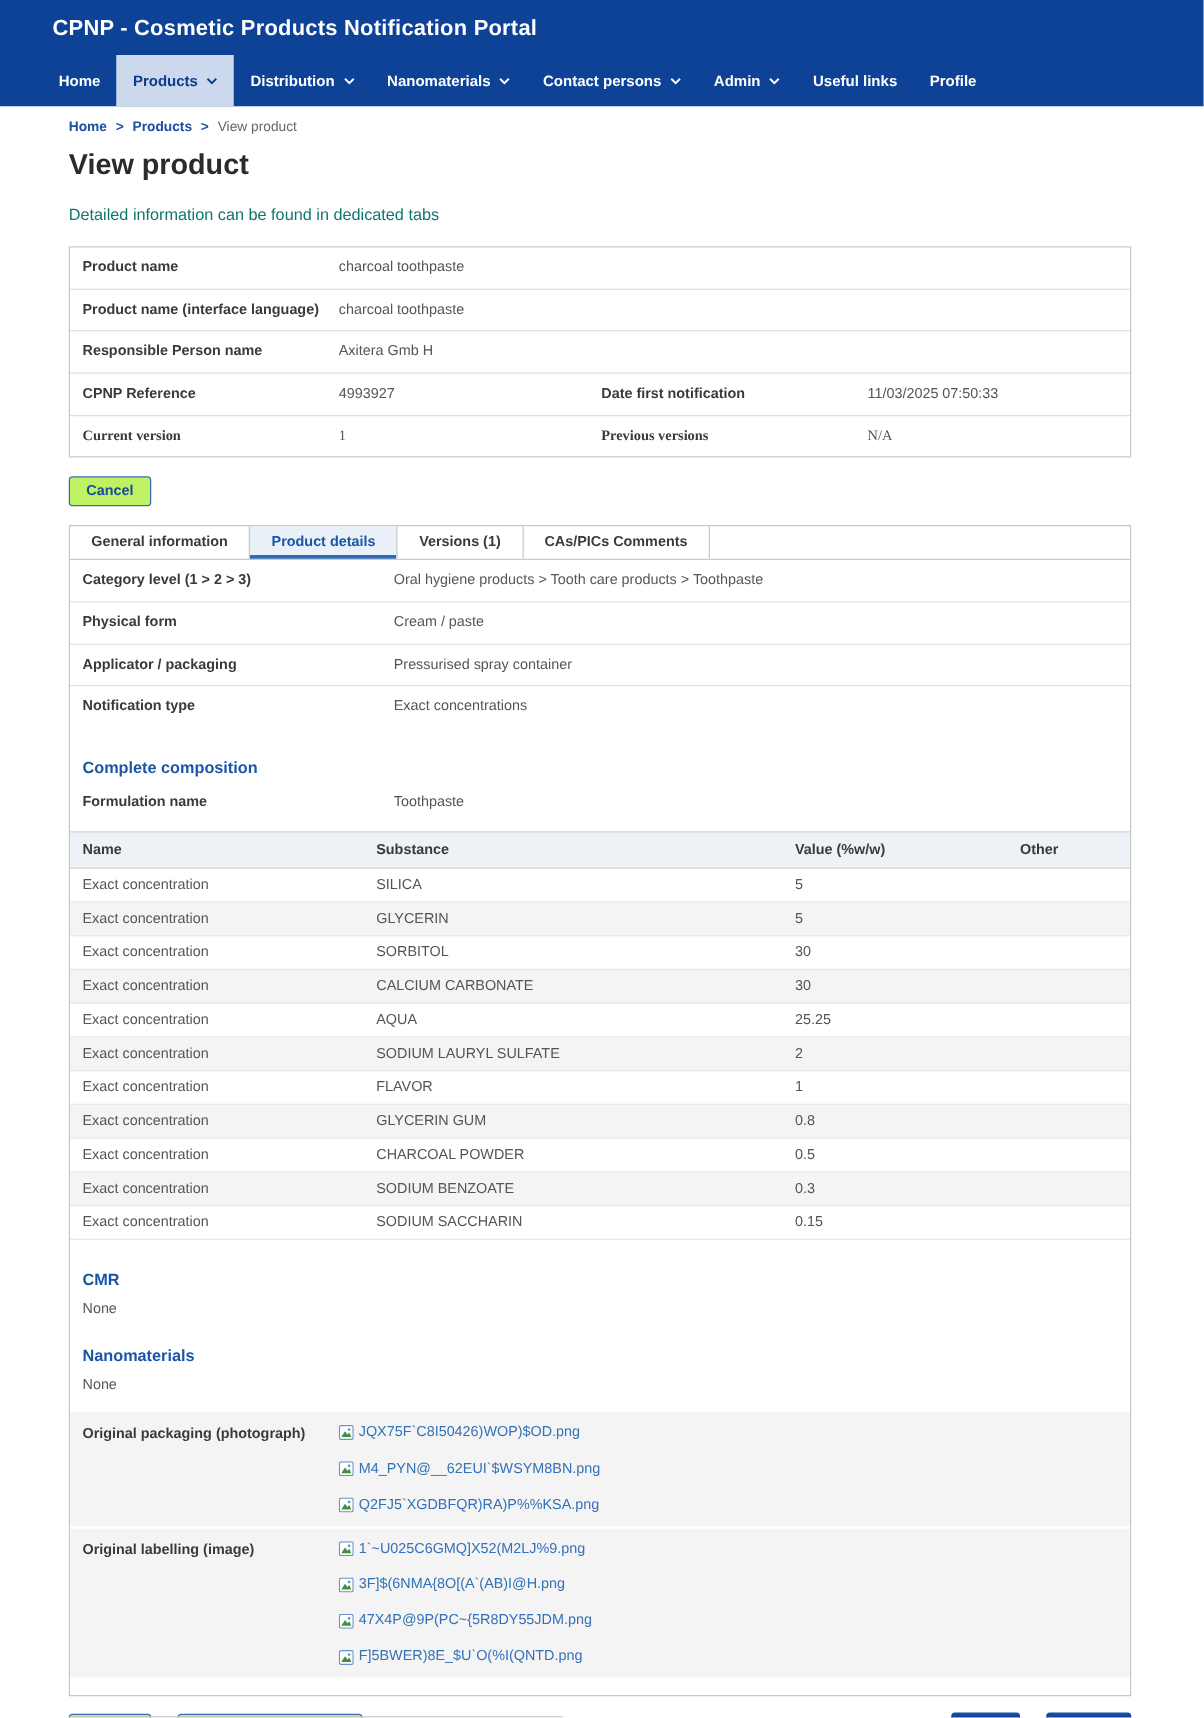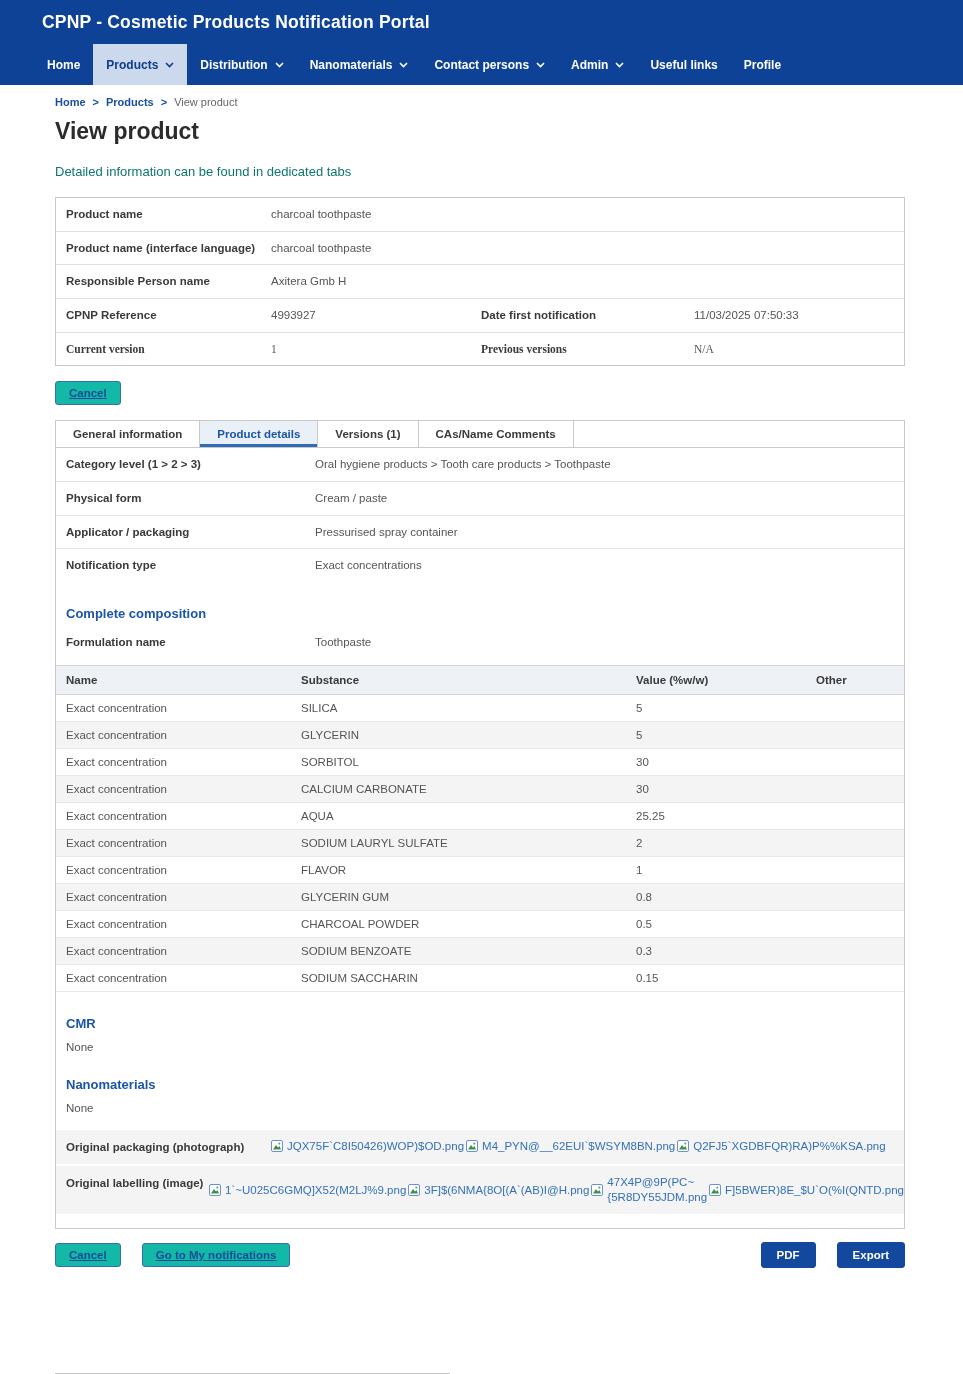--- a/index.html
+++ b/index.html
@@ -27,21 +27,21 @@
   
   .summary-box { margin-top:18px; width:850px; border:1px solid #c9c9c9; background:#fff; }
   .srow { display:flex; border-bottom:1px solid #e0e0e0; padding:8px 0; align-items:flex-start; }
   .srow:last-child { border-bottom:none;font-family:Liberation Serif, serif; }
   .slabel { width:215px; padding-left:10px; font-weight:bold; color:#3a3a3a; line-height:1.45; }
   .svalue { color:#555; line-height:1.45; }
   .svalue.w1 { width:210px; }
   .slabel.w2 { width:213px; padding-left:0; }
   
   .btn { display:inline-block; font-family:inherit; font-size:11.5px; font-weight:bold; border-radius:3px; padding:5px 13px; cursor:pointer; }
-  .btn-outline { background:#14b8a6; border:1px solid #3a6cb5; color:#174a9c;text-decoration:underline; }
+  .btn-outline { background:#bef264; border:1px solid #3a6cb5; color:#174a9c; }
   .btn-solid { background:#12489e; border:1px solid #12489e; color:#fff; padding:6px 15px; }
   .cancel-top { margin-top:15px; }
   
   .tab-panel { margin-top:15px; width:850px; border:1px solid #c9c9c9; }
   .tabbar { display:flex; border-bottom:1px solid #c9c9c9; }
   .tab { padding:7px 17px; font-weight:bold; color:#3a3a3a; border-right:1px solid #c9c9c9; cursor:pointer; white-space:nowrap; }
   .tab.active { color:#1a55a8; background:#eaf0f8; box-shadow:inset 0 -3px 0 #2f6cb3; }
   .panel-body { padding-bottom:14px; }
   .drow { display:flex; padding:8px 0; border-bottom:1px solid #e2e2e2; align-items:flex-start; }
   .drow.last { border-bottom:none; }
@@ -57,21 +57,21 @@
   .c-name { width:245px; padding-left:10px; }
   .c-sub { width:335px; }
   .c-val { width:180px; }
   .c-other { flex:1; }
   .plain-value { margin:10px 0 0 10px; color:#555; }
   
   .attach-block { background:#f4f4f4; margin-top:16px; }
   .arow { display:flex; padding:9px 0; border-bottom:2px solid #fff; align-items:flex-start; }
   .arow:last-child { border-bottom:none; }
   .alabel { width:215px; padding-left:10px; font-weight:bold; color:#3a3a3a; line-height:1.45; }
-  .afiles { display:flex; flex-direction:row; gap:2px; }
+  .afiles { display:flex; flex-direction:column; gap:14px; }
   .file-link { display:flex; align-items:center; gap:4px; color:#3471b8; cursor:pointer; text-decoration:none; line-height:1.3; }
   .file-icon { display:flex; align-items:center; }
   
   .actions { display:flex; margin-top:13px; gap:21px; width:850px; align-items:center; }
   .actions .right { margin-left:auto; display:flex; gap:21px; }
   .cutoff-line { position:absolute; left:55px; bottom:0; width:395px; height:1px; background:#c3c3c3; }
 </style>
 </head>
 <body>
 
@@ -173,21 +173,21 @@
   </div>
 
   <button class="btn btn-outline cancel-top">Cancel</button>
 
   
   <div class="tab-panel">
     <div class="tabbar">
       <div class="tab">General information</div>
       <div class="tab active">Product details</div>
       <div class="tab">Versions (1)</div>
-      <div class="tab">CAs/Name Comments</div>
+      <div class="tab">CAs/PICs Comments</div>
     </div>
 
     <div class="panel-body">
 
       <div class="drow">
         <div class="dlabel">Category level (1 &gt; 2 &gt; 3)</div>
         <div class="dvalue">Oral hygiene products &gt; Tooth care products &gt; Toothpaste</div>
       </div>
       <div class="drow">
         <div class="dlabel">Physical form</div>

